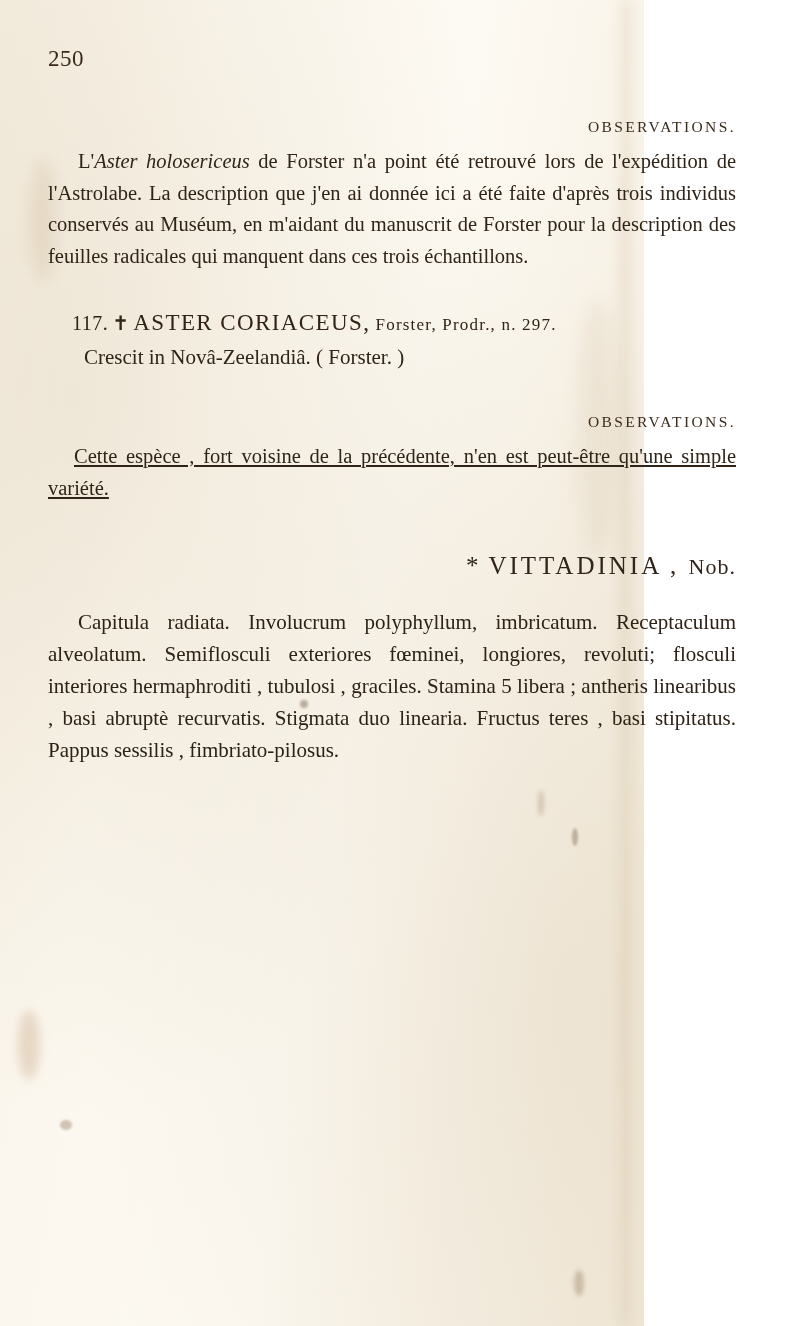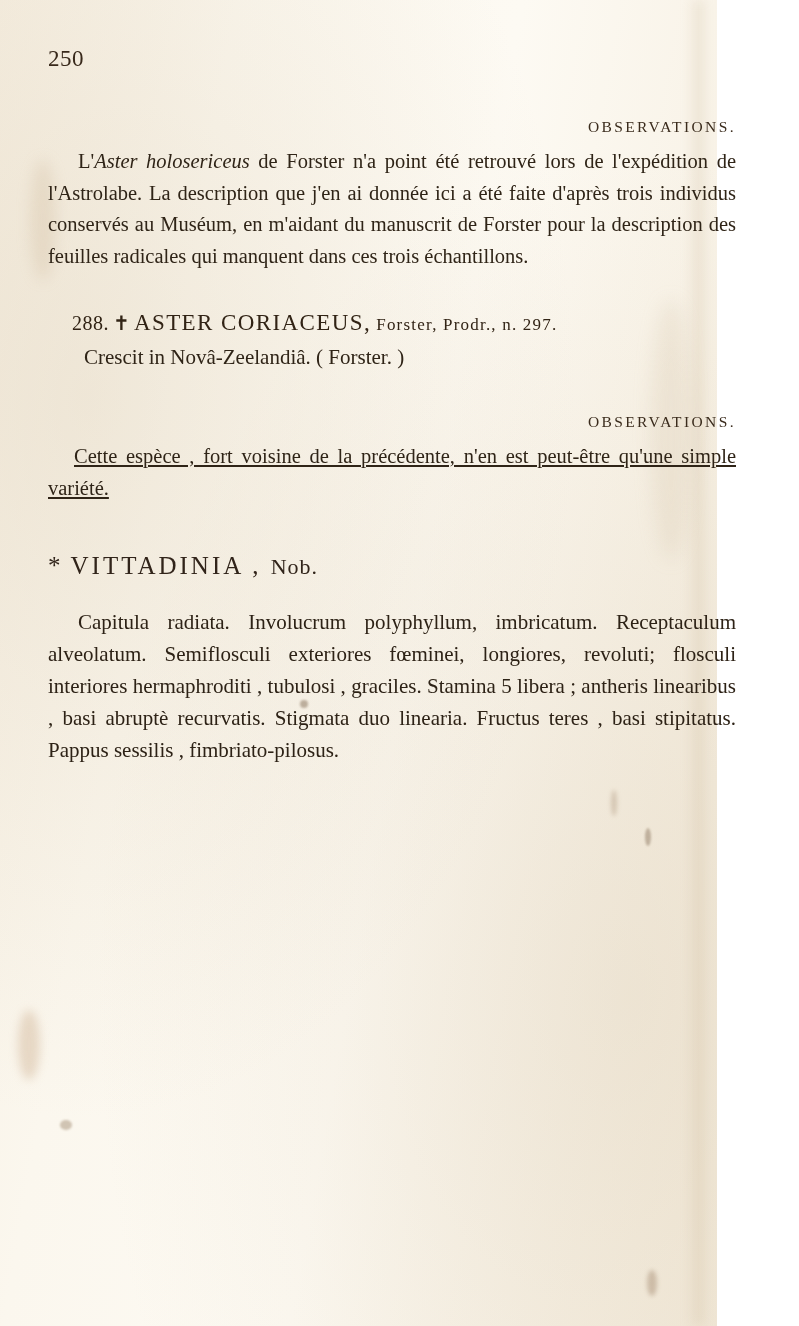--- a/index.html
+++ b/index.html
@@ -9,21 +9,21 @@
   body {
     width: 799px;
     height: 1326px;
     background: #ffffff;
     font-family: "Liberation Serif", serif;
     color: #2e2419;
     overflow: hidden;
   }
   .page {
     position: relative;
-    width: 717px;
+    width: 644px;
     height: 1326px;
     background:
       radial-gradient(ellipse at 12% 30%, rgba(214,198,170,0.30) 0%, rgba(255,255,255,0) 55%),
       radial-gradient(ellipse at 88% 75%, rgba(208,190,160,0.26) 0%, rgba(255,255,255,0) 60%),
       linear-gradient(100deg, #f6efe2 0%, #fbf7ee 25%, #fdfaf3 55%, #f4ecdd 100%);
     box-sizing: border-box;
   }
   
   .blotch {
     position: absolute;
@@ -128,21 +128,21 @@
   }
   .habitat {
     font-size: 21px;
     line-height: 31px;
     margin: 4px 0 0 0;
     text-indent: 36px;
     color: #2f2417;
   }
 
   .genus-head {
-    text-align: left;
+    text-align: right;
     font-size: 25px;
     letter-spacing: 3px;
     margin: 48px 0 26px 0;
     color: #31241a;
     font-family: Liberation Serif, serif;
   }
   .genus-star { letter-spacing: 0; padding-right: 10px; }
   .genus-nob { font-size: 22px; letter-spacing: 1px; }
 
   .genus-desc {
@@ -184,21 +184,21 @@
       <span class="folio">250</span>
     </div>
 
     <div class="body">
 
       <div class="smallcaps-head">OBSERVATIONS.</div>
 
       <p class="para"><span>L'</span><em class="it">Aster holosericeus</em><span> de Forster n'a point été retrouvé lors de l'expédition de l'Astrolabe. La description que j'en ai donnée ici a été faite d'après trois individus conservés au Muséum, en m'aidant du manuscrit de Forster pour la description des feuilles radicales qui manquent dans ces trois échantillons.</span></p>
 
       <div class="species-line">
-        <span class="species-num">288.</span><span class="dagger">✝</span><span class="species-name">ASTER CORIACEUS,</span> <span class="species-ref">Forster, Prodr., n. 297.</span>
+        <span class="species-num">117.</span><span class="dagger">✝</span><span class="species-name">ASTER CORIACEUS,</span> <span class="species-ref">Forster, Prodr., n. 297.</span>
       </div>
 
 
       <p class="habitat">Crescit in Novâ-Zeelandiâ. ( Forster. )</p>
 
       <div class="smallcaps-head" style="margin-top:40px;">OBSERVATIONS.</div>
 
       <p class="para tight">Cette espèce , fort voisine de la précédente, n'en est peut-être qu'une simple variété.</p>
 
       <div class="genus-head">

